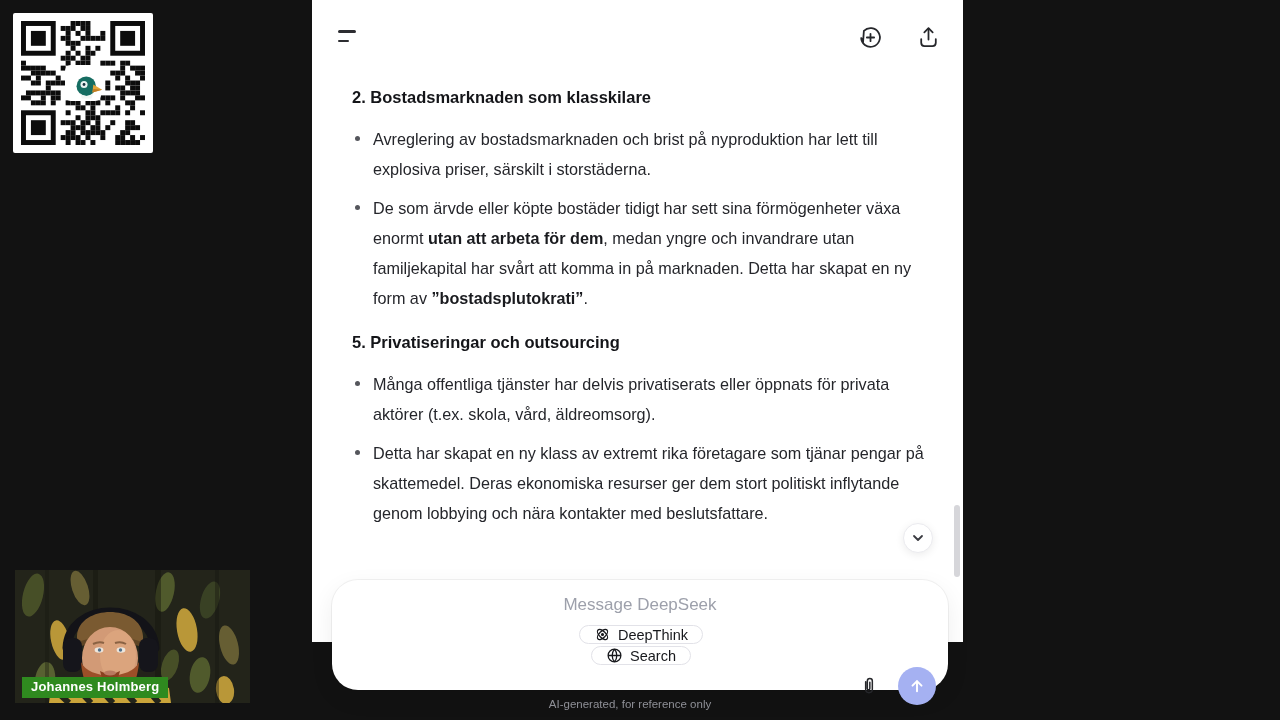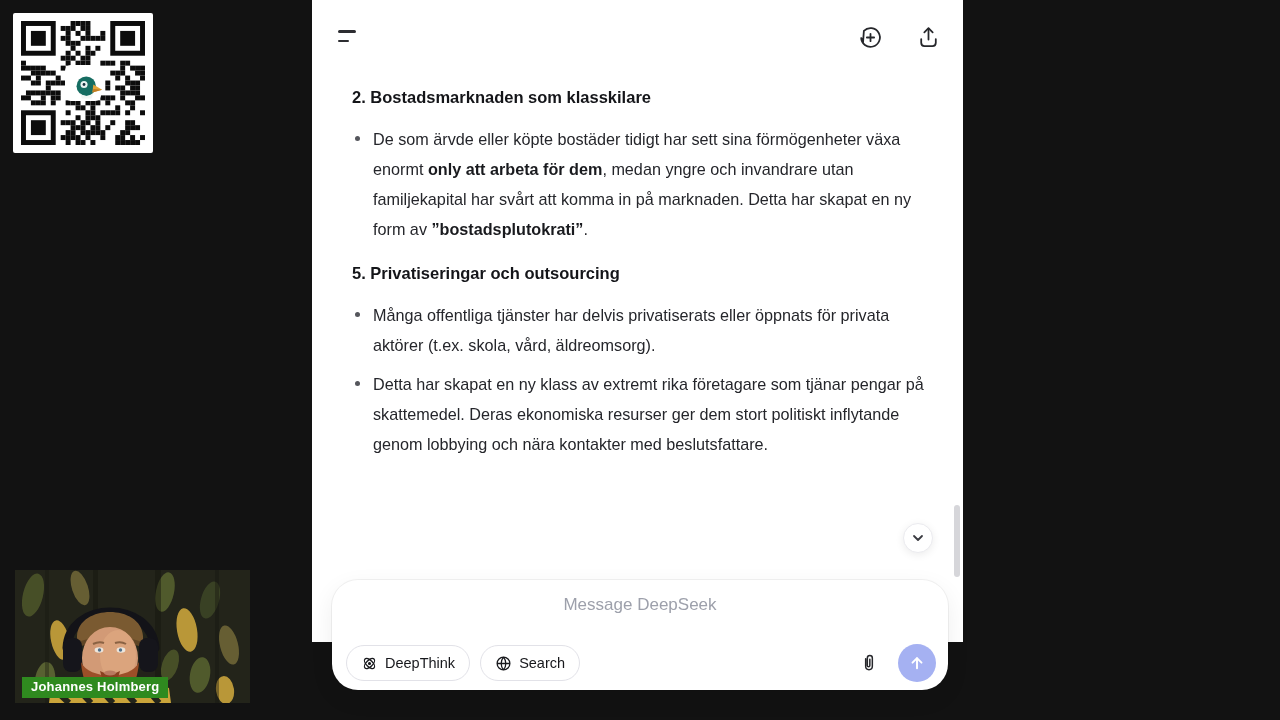--- a/index.html
+++ b/index.html
@@ -38,21 +38,21 @@
   .bullet-text { font-size:16.2px; line-height:30px; color:#25262b; }
   .bullet-text strong { font-weight:700; color:#191a1e; }
 
   
   .scroll-btn { position:absolute; left:591px; top:523px; width:30px; height:30px; border-radius:50%; background:#ffffff; border:1px solid #ebebef; box-shadow:0 2px 8px rgba(0,0,0,.08); display:flex; align-items:center; justify-content:center; cursor:pointer; }
   .scrollbar-thumb { position:absolute; left:642px; top:505px; width:6px; height:72px; border-radius:3px; background:#d6d6da; }
 
   
   .composer { position:absolute; left:20px; top:580px; width:616px; height:110px; background:#ffffff; border-radius:26px; box-shadow:0 0 0 1px rgba(0,0,0,.05), 0 8px 24px rgba(0,0,0,.07); }
   .composer-input { position:absolute; left:22px; top:15px; right:22px; font-size:17px; color:#9da0ab; cursor:text;text-align:center; }
-  .composer-row { position:absolute; left:14px; right:12px; bottom:8px; height:38px; display:flex; align-items:center; gap:10px; }
+  .composer-row { position:absolute; left:14px; right:12px; bottom:27px; height:38px; display:flex; align-items:center; gap:2px;flex-direction:column; }
   .pill { display:flex; align-items:center; gap:7px; height:36px; padding:0 14px; border-radius:18px; border:1px solid #e2e2e8; background:#ffffff; font-family:"Liberation Sans", sans-serif; font-size:14.5px; font-weight:500; color:#17181c; cursor:pointer; }
   .composer-actions { margin-left:auto; display:flex; align-items:center; gap:16px; }
   .attach-btn { width:26px; height:26px; display:flex; align-items:center; justify-content:center; cursor:pointer; background:none; border:none; }
   .send-btn { width:38px; height:38px; border-radius:50%; border:none; display:flex; align-items:center; justify-content:center; cursor:pointer; }
 
   .footer-note { position:absolute; left:0; right:15px; top:698px; text-align:center; font-size:11.5px; color:#8f9097; }
 </style>
 </head>
 <body>
 
@@ -336,21 +336,25 @@
             <path d="M5 13.5 v3.5 c0 1.9 1.4 3.2 3.2 3.2 h7.6 c1.8 0 3.2-1.3 3.2-3.2 v-3.5"></path>
           </svg>
         </button>
       </div>
     </div>
 
     <div class="content" id="message-root">
         <div class="msg-heading">2. Bostadsmarknaden som klasskilare</div>
         <div class="bullet-item">
           <span class="bullet-dot"></span>
-          <div class="bullet-text"><span>De som ärvde eller köpte bostäder tidigt har sett sina förmögenheter växa enormt </span><strong>only att arbeta för dem</strong><span>, medan yngre och invandrare utan familjekapital har svårt att komma in på marknaden. Detta har skapat en ny form av </span><strong>”bostadsplutokrati”</strong><span>.</span></div>
+          <div class="bullet-text"><span>Avreglering av bostadsmarknaden och brist på nyproduktion har lett till explosiva priser, särskilt i storstäderna.</span></div>
+        </div>
+        <div class="bullet-item">
+          <span class="bullet-dot"></span>
+          <div class="bullet-text"><span>De som ärvde eller köpte bostäder tidigt har sett sina förmögenheter växa enormt </span><strong>utan att arbeta för dem</strong><span>, medan yngre och invandrare utan familjekapital har svårt att komma in på marknaden. Detta har skapat en ny form av </span><strong>”bostadsplutokrati”</strong><span>.</span></div>
         </div>
         <div class="msg-heading second">5. Privatiseringar och outsourcing</div>
         <div class="bullet-item">
           <span class="bullet-dot"></span>
           <div class="bullet-text"><span>Många offentliga tjänster har delvis privatiserats eller öppnats för privata aktörer (t.ex. skola, vård, äldreomsorg).</span></div>
         </div>
         <div class="bullet-item">
           <span class="bullet-dot"></span>
           <div class="bullet-text"><span>Detta har skapat en ny klass av extremt rika företagare som tjänar pengar på skattemedel. Deras ekonomiska resurser ger dem stort politiskt inflytande genom lobbying och nära kontakter med beslutsfattare.</span></div>
         </div>
@@ -390,14 +394,15 @@
           <button class="send-btn" id="send-btn" style="background: rgb(165, 177, 242);">
             <svg width="18" height="18" viewBox="0 0 24 24" fill="none" stroke="#ffffff" stroke-width="2.6" stroke-linecap="round" stroke-linejoin="round">
               <path d="M12 19 V6"></path>
               <path d="M6 11.5 L12 5.5 L18 11.5"></path>
             </svg>
           </button>
         </div>
       </div>
     </div>
 
+    <div class="footer-note">AI-generated, for reference only</div>
   </div>
 </div>
 
 </body></html>

